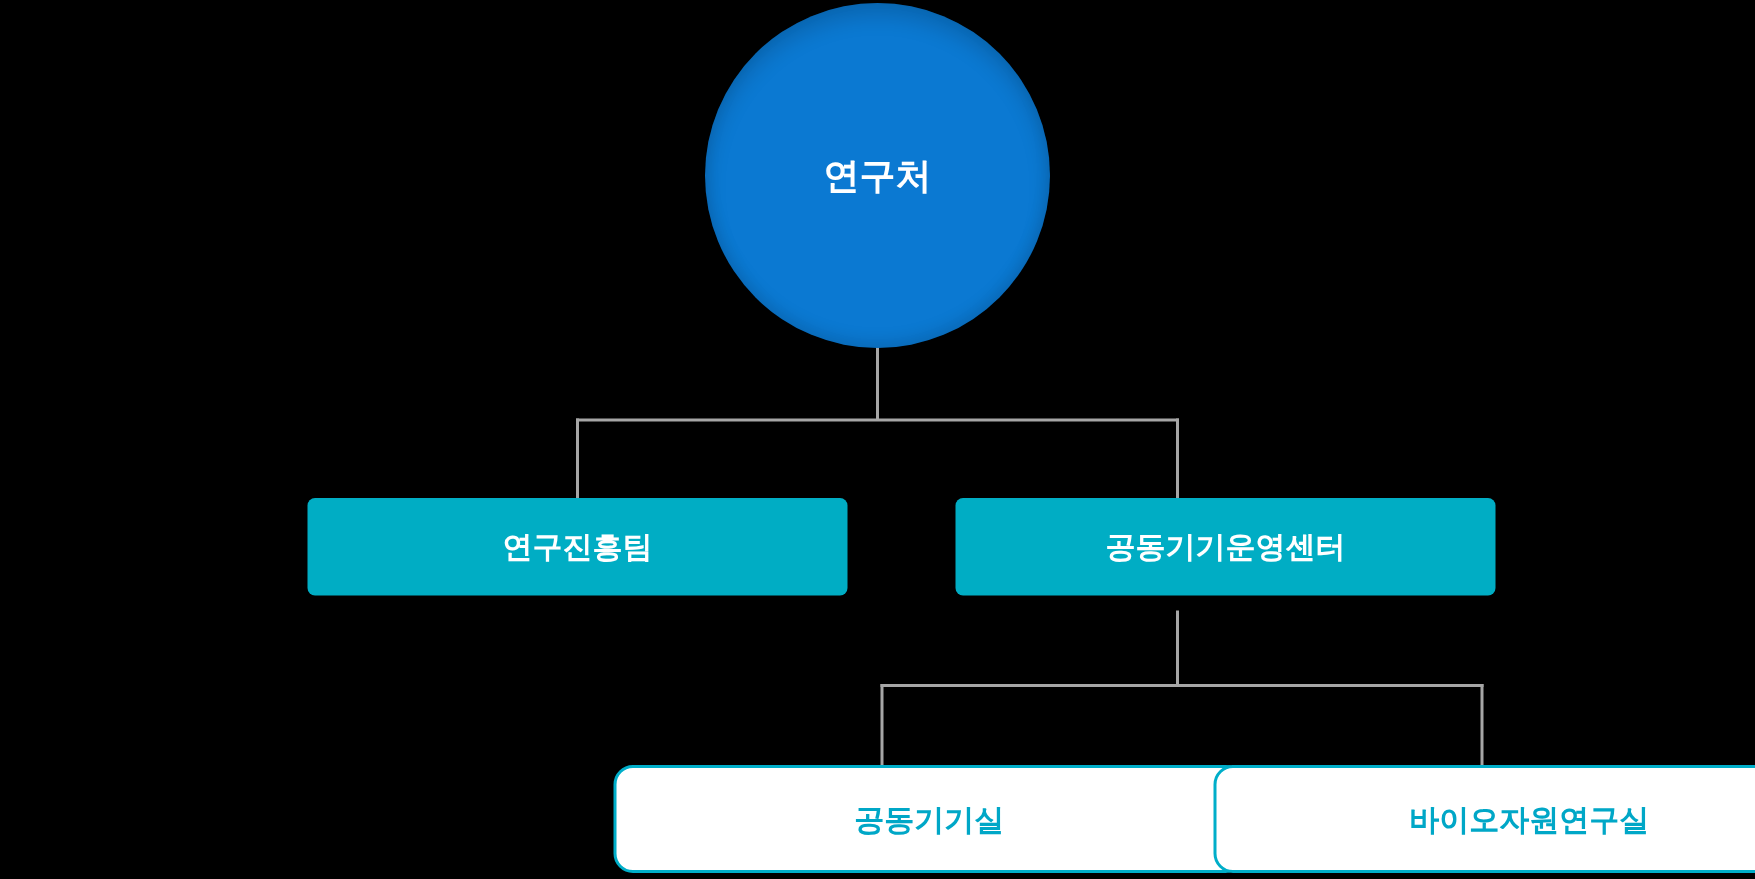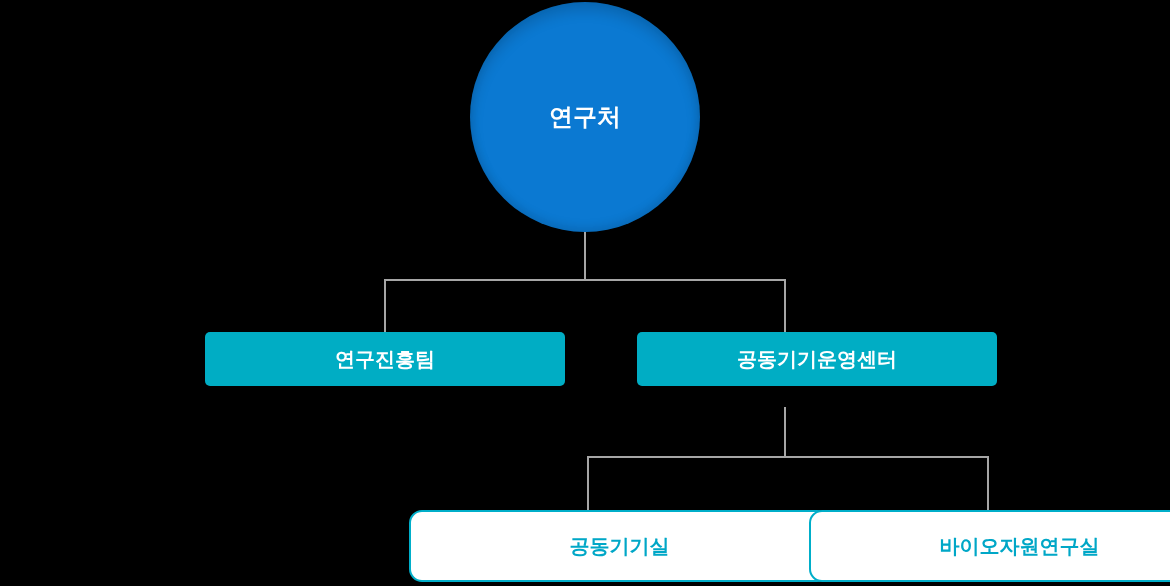--- a/index.html
+++ b/index.html
@@ -34,21 +34,21 @@
     height: 230px;
     border-radius: 50%;
     background: var(--root-bg, #0b79d2);
     color: var(--node-text, #ffffff);
     font-size: 24px;
     box-shadow: inset 0 8px 14px rgba(0,0,0,0.16), inset 0 -5px 10px rgba(0,0,0,0.10);
   }
   .dept-box {
     top: 332px;
     width: 360px;
-    height: 54px;
+    height: 65px;
     border-radius: 5px;
     background: var(--dept-bg, #00adc4);
     color: var(--node-text, #ffffff);
     font-size: 20px;
   }
   .dept-1 { left: 205px; }
   .dept-2 { left: 637px; }
   .sub-box {
     top: 510px;
     width: 421px;

